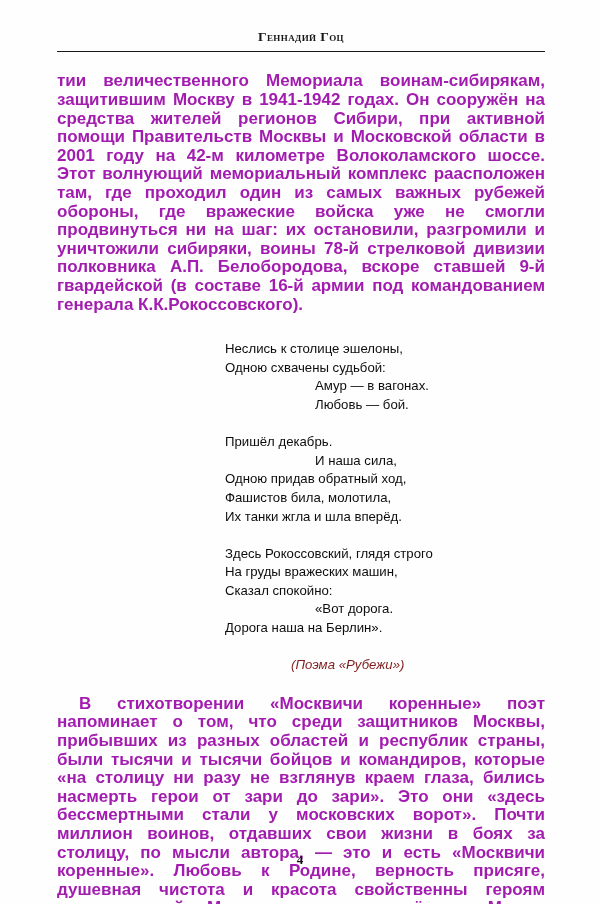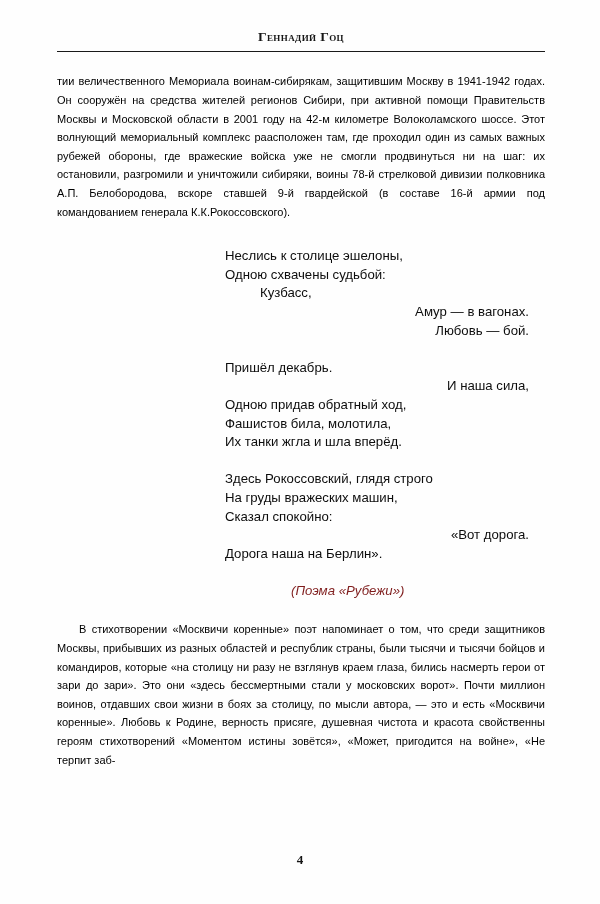--- a/index.html
+++ b/index.html
@@ -48,27 +48,28 @@
 
   .head-rule {
     margin-top: 6px;
     height: 1.6px;
     background: #1a1a1a;
     width: 100%;
   }
 
   
   .body-text {
-    font-size: 11px;
+    font-size: 17px;
     line-height: 18.6px;
     text-align: justify;
     text-justify: inter-word;
-    color: #000000;
+    color: #a21caf;
     margin: 0;
     hyphens: manual;
+    font-weight: bold;
   }
 
   .para-first {
     margin-top: 20px;
   }
 
   .para-indent {
     text-indent: 22px;
   }
 
@@ -93,21 +94,21 @@
     margin-top: 18.6px;
   }
 
   .verse {
     white-space: pre;
     display: block;
   }
 
   .verse.step-0 { padding-left: 0px; }
   .verse.step-1 { padding-left: 35px; }
-  .verse.step-2 { padding-left: 90px; text-align: right; }
+  .verse.step-2 { padding-left: 90px; }
 
   .attribution {
     margin-top: 18.6px;
     padding-left: 82px;
     font-style: italic;
     font-size: 13.2px;
     line-height: 18.6px;
     color: #7f1d1d;
     white-space: pre;
   }
@@ -137,21 +138,20 @@
       <div class="head-rule"></div>
     </div>
 
     <p class="body-text para-first">тии величественного Мемориала воинам-сибирякам, защитившим Москву в 1941-1942 годах. Он сооружён на средства жителей регионов Сибири, при активной помощи Правительств Москвы и Московской области в 2001 году на 42-м километре Волоколамского шоссе. Этот волнующий мемориальный комплекс раасположен там, где проходил один из самых важных рубежей обороны, где вражеские войска уже не смогли продвинуться ни на шаг: их остановили, разгромили и уничтожили сибиряки, воины 78-й стрелковой дивизии полковника А.П. Белобородова, вскоре ставшей 9-й гвардейской (в составе 16-й армии под командованием генерала К.К.Рокоссовского).</p>
 
     <div class="poem">
       <div class="stanzas-host">
           <div class="stanza">
             <span class="verse step-0">Неслись к столице эшелоны,</span>
             <span class="verse step-0">Одною схвачены судьбой:</span>
-            <span class="verse step-1">Кузбасс,</span>
             <span class="verse step-2">Амур — в вагонах.</span>
             <span class="verse step-2">Любовь — бой.</span>
           </div>
           <div class="stanza">
             <span class="verse step-0">Пришёл декабрь.</span>
             <span class="verse step-2">И наша сила,</span>
             <span class="verse step-0">Одною придав обратный ход,</span>
             <span class="verse step-0">Фашистов била, молотила,</span>
             <span class="verse step-0">Их танки жгла и шла вперёд.</span>
           </div>

